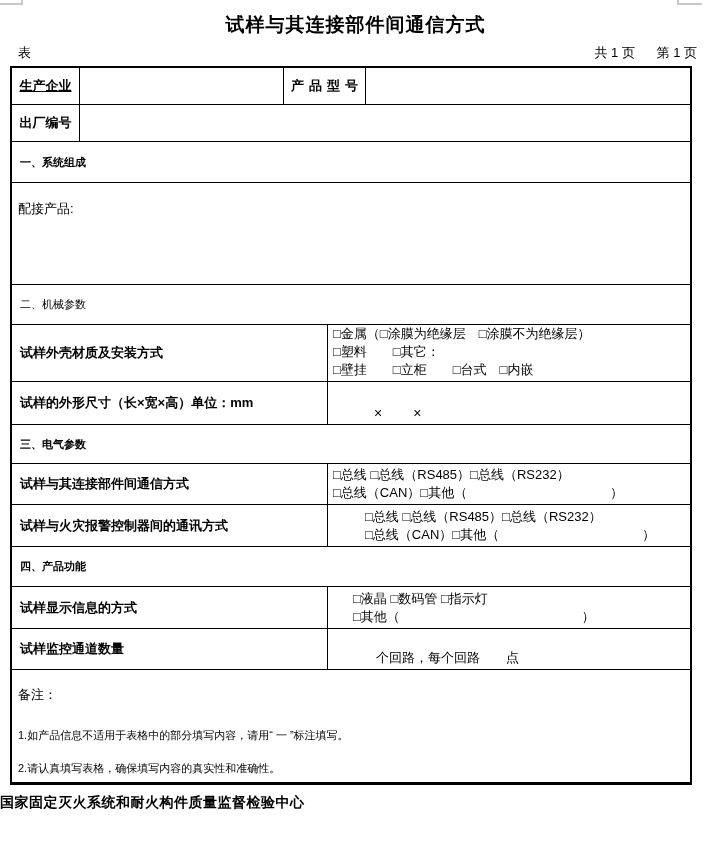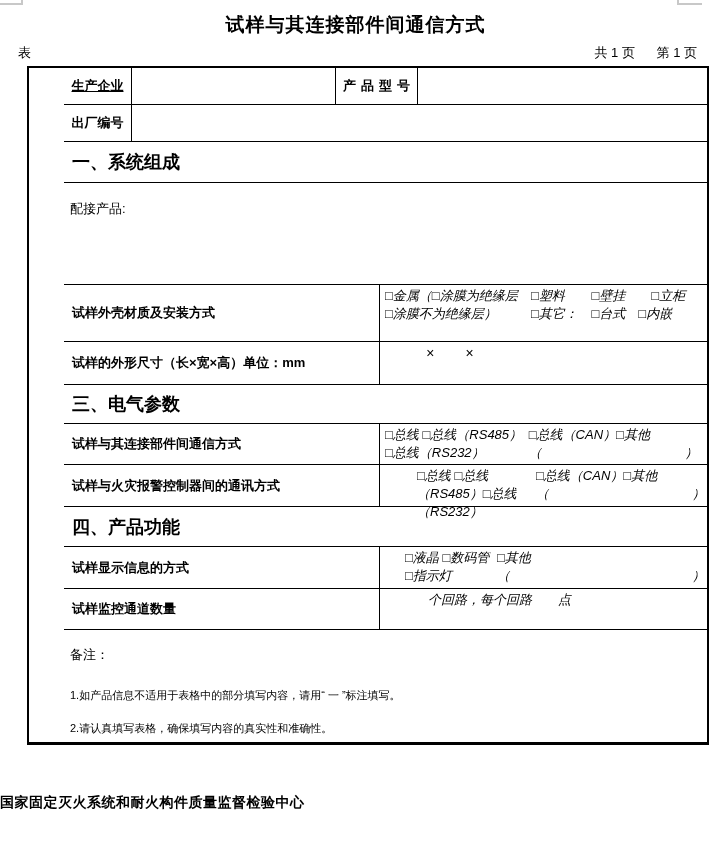--- a/index.html
+++ b/index.html
@@ -13,45 +13,45 @@
   .artifact-left{left:0;width:23px;border-bottom:2px solid #c8c8c8;border-right:2px solid #c8c8c8;}
   .artifact-right{left:677px;width:25px;border-bottom:2px solid #c8c8c8;border-left:2px solid #c8c8c8;}
 
   .doc-title{position:absolute;top:12px;left:0;width:100%;text-align:center;
     font-size:19px;font-weight:bold;letter-spacing:1px;}
   .meta-row{position:absolute;top:44px;left:18px;right:14px;display:flex;
     justify-content:space-between;align-items:flex-end;font-size:13px;}
   .page-info span{margin-left:18px;}
   .page-info span:first-child{margin-left:0;}
 
-  .form-table{position:absolute;top:66px;left:27px;width:682px;box-sizing:border-box;
-    border:2px solid #000;border-bottom-width:3px;background:#fff;padding-left:35px;}
+  .form-table{position:absolute;top:66px;left:10px;width:682px;box-sizing:border-box;
+    border:2px solid #000;border-bottom-width:3px;background:#fff;}
   .row{display:flex;border-bottom:1px solid #000;box-sizing:border-box;}
   .row.last{border-bottom:none;}
   .cell{box-sizing:border-box;border-right:1px solid #000;}
   .cell.last{border-right:none;}
 
   .c-label1{width:68px;display:flex;align-items:center;justify-content:center;
     font-weight:bold;font-size:13px;}
   .underlined{text-decoration:underline;}
   .c-wide{width:204px;}
   .c-model{width:82px;display:flex;align-items:center;justify-content:center;
     font-weight:bold;font-size:13px;letter-spacing:5px;padding-left:5px;}
   .c-rest{flex:1;}
 
   .sec-title{flex:1;display:flex;align-items:center;padding-left:8px;
-    font-size:18px;font-weight:bold;border-right:none;font-family:Liberation Serif, serif;}
+    font-size:11px;font-weight:bold;border-right:none;font-family:Liberation Serif, serif;}
   .sec-title.regular{font-weight:normal;}
 
   .peripheral{flex:1;padding:17px 6px 0 6px;font-size:13px;border-right:none;}
 
   .p-label{width:316px;display:flex;align-items:center;padding-left:8px;
     font-weight:bold;font-size:13px;}
-  .p-value{flex:1;display:flex;flex-direction:row;justify-content:space-between;
-    font-size:13px;line-height:18px;padding:2px 2px 2px 5px;font-style:italic;}
+  .p-value{flex:1;display:flex;flex-direction:column;justify-content:flex-end;
+    font-size:13px;line-height:18px;padding:2px 2px 2px 5px;}
   .p-value.single{padding-left:46px;letter-spacing:1px;font-size:14px;}
   .p-value.channels{padding-left:48px;font-size:13px;}
 
   .remarks{flex:1;padding:16px 8px 0 6px;font-size:13px;border-right:none;}
   .remarks .note{font-size:11px;}
   .remarks .n1{margin-top:24px;}
   .remarks .n2{margin-top:18px;}
 
   .doc-footer{position:absolute;top:794px;left:0;width:100%;
     font-size:14px;font-weight:bold;letter-spacing:0.5px;}
@@ -100,20 +100,23 @@
     <div class="cell sec-title last">一、系统组成</div>
   </div>
 
   <div class="row h-peri">
     <div class="cell peripheral last">
       <span>配接产品:</span>
       <span></span>
     </div>
   </div>
 
+  <div class="row h-s2">
+    <div class="cell sec-title regular last">二、机械参数</div>
+  </div>
 
   <div class="row h-shell">
     <div class="cell p-label">试样外壳材质及安装方式</div>
     <div class="cell p-value last">
       <div>□金属（□涂膜为绝缘层　□涂膜不为绝缘层）</div>
       <div>□塑料　　□其它：</div>
       <div>□壁挂　　□立柜　　□台式　□内嵌</div>
     </div>
   </div>
 

